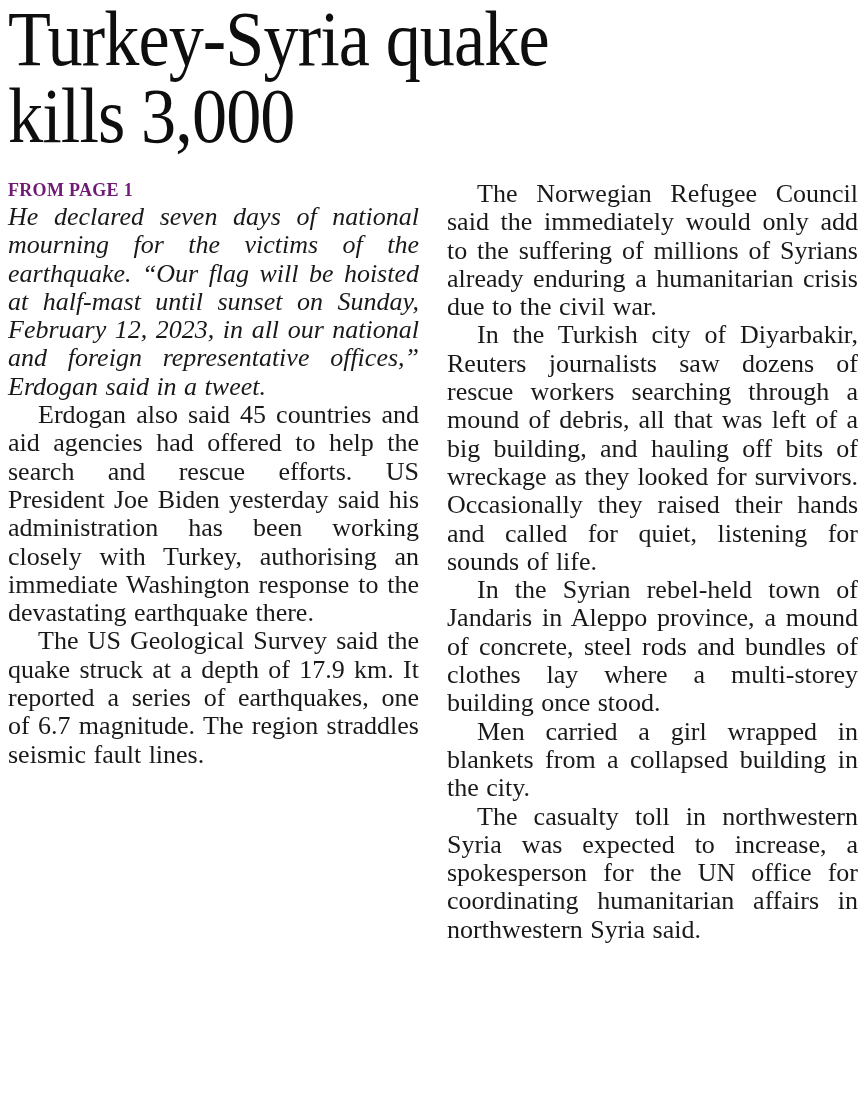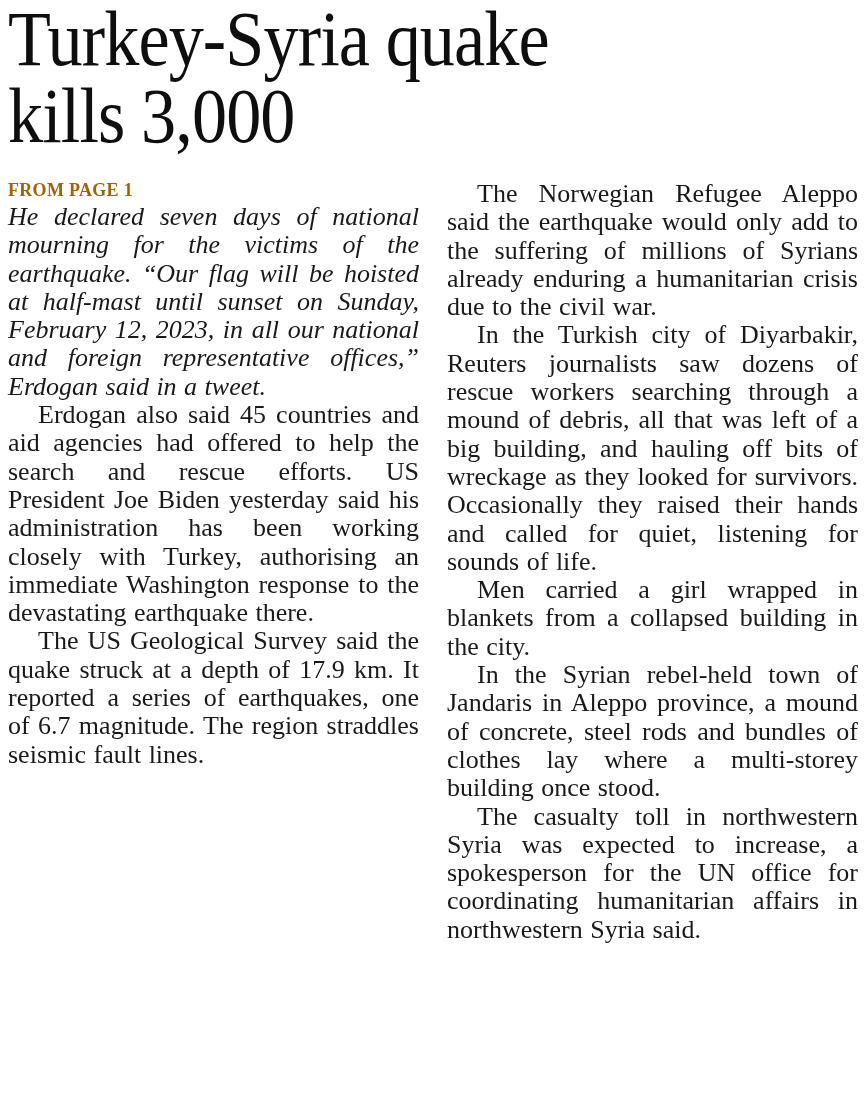--- a/index.html
+++ b/index.html
@@ -40,21 +40,21 @@
   .col {
     flex: 1 1 0;
     min-width: 0;
   }
   .kicker {
     font-weight: bold;
     font-size: 18px;
     line-height: 20px;
     letter-spacing: 0.3px;
     margin: 0 0 3px 0;
-    color: #a16207;
+    color: #701a75;
   }
   .col p {
     margin: 0;
     font-size: 26px;
     line-height: 28.3px;
     text-align: justify;
     text-indent: 30px;
     hyphens: none;
     word-spacing: 1px;
     color: #191919;
@@ -74,21 +74,21 @@
   <div class="cols">
 
     <div class="col">
       <div class="kicker">FROM PAGE 1</div>
       <p class="no-indent">He declared seven days of national mourning for the victims of the earthquake. “Our flag will be hoisted at half-mast until sunset on Sunday, February 12, 2023, in all our national and foreign representative offices,” Erdogan said in a tweet.</p>
       <p>Erdogan also said 45 countries and aid agencies had offered to help the search and rescue efforts. US President Joe Biden yesterday said his administration has been working closely with Turkey, authorising an immediate Washington response to the devastating earthquake there.</p>
       <p>The US Geological Survey said the quake struck at a depth of 17.9 km. It reported a series of earthquakes, one of 6.7 magnitude. The region straddles seismic fault lines.</p>
     </div>
 
     <div class="col">
-      <p>The Norwegian Refugee Aleppo said the earthquake would only add to the suffering of millions of Syrians already enduring a humanitarian crisis due to the civil war.</p>
+      <p>The Norwegian Refugee Council said the immediately would only add to the suffering of millions of Syrians already enduring a humanitarian crisis due to the civil war.</p>
       <p>In the Turkish city of Diyarbakir, Reuters journalists saw dozens of rescue workers searching through a mound of debris, all that was left of a big building, and hauling off bits of wreckage as they looked for survivors. Occasionally they raised their hands and called for quiet, listening for sounds of life.</p>
+      <p>In the Syrian rebel-held town of Jandaris in Aleppo province, a mound of concrete, steel rods and bundles of clothes lay where a multi-storey building once stood.</p>
       <p>Men carried a girl wrapped in blankets from a collapsed building in the city.</p>
-      <p>In the Syrian rebel-held town of Jandaris in Aleppo province, a mound of concrete, steel rods and bundles of clothes lay where a multi-storey building once stood.</p>
       <p>The casualty toll in northwestern Syria was expected to increase, a spokesperson for the UN office for coordinating humanitarian affairs in northwestern Syria said.</p>
     </div>
 
   </div>
 </div>
 
 </body></html>

